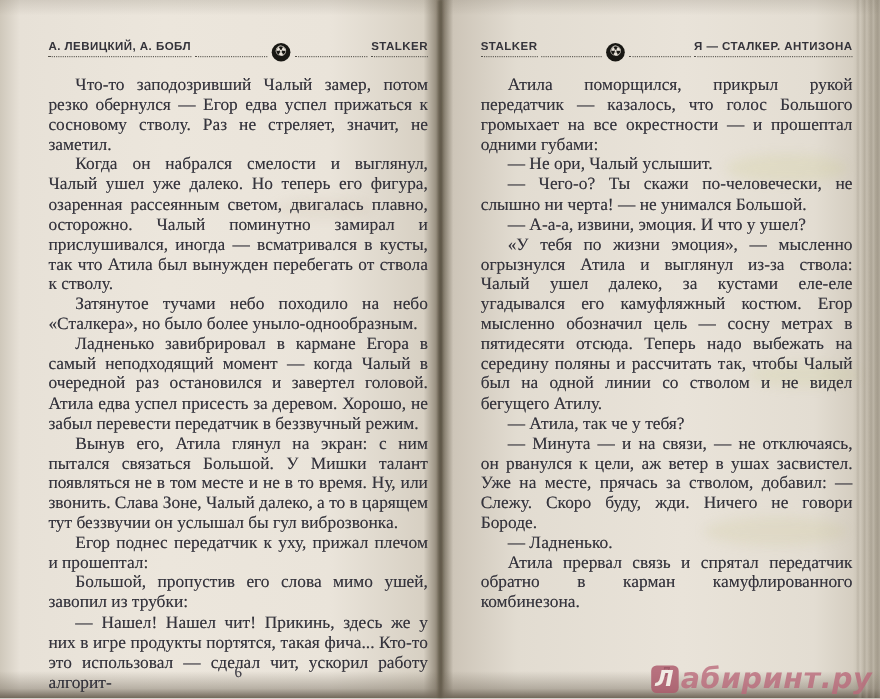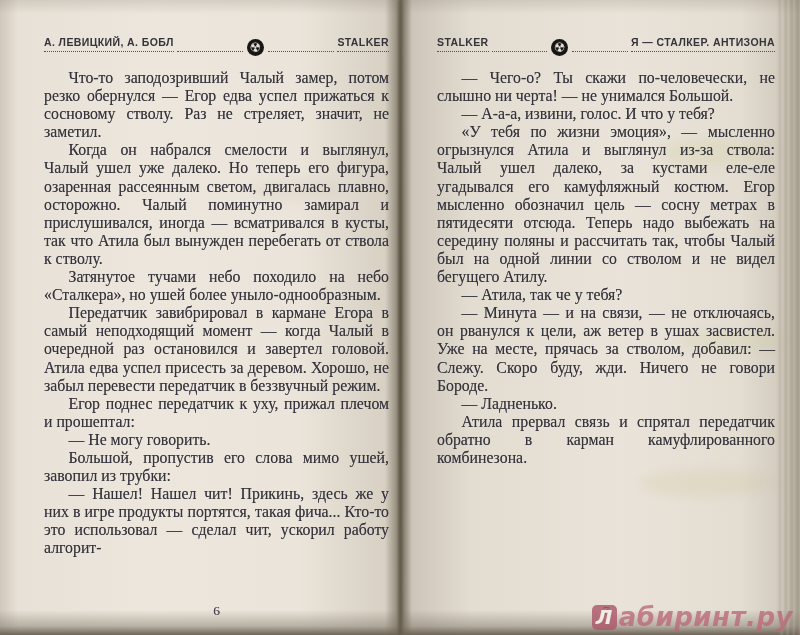--- a/index.html
+++ b/index.html
@@ -101,41 +101,43 @@
     <div class="running-head">
       <span class="rh-label">А. ЛЕВИЦКИЙ, А. БОБЛ</span>
       <span class="rh-leader"></span>
       <span class="rad-icon">☢</span>
       <span class="rh-leader"></span>
       <span class="rh-label">STALKER</span>
     </div>
     <div class="body-text">
         <p class="indent">Что-то заподозривший Чалый замер, потом резко обернулся — Егор едва успел прижаться к сосновому стволу. Раз не стреляет, значит, не заметил.</p>
         <p class="indent">Когда он набрался смелости и выглянул, Чалый ушел уже далеко. Но теперь его фигура, озаренная рассеянным светом, двигалась плавно, осторожно. Чалый поминутно замирал и прислушивался, иногда — всматривался в кусты, так что Атила был вынужден перебегать от ствола к стволу.</p>
-        <p class="indent">Затянутое тучами небо походило на небо «Сталкера», но ушей более уныло-однообразным.</p>
-        <p class="indent">Передатчик завибрировал в кармане Егора в самый неподходящий момент — когда Чалый в очередной раз остановился и завертел головой. Атила едва успел присесть за деревом. Хорошо, не забыл перевести передатчик в беззвучный режим.</p>
+        <p class="indent">Затянутое тучами небо походило на небо «Сталкера», но было более уныло-однообразным.</p>
+        <p class="indent">Ладненько завибрировал в кармане Егора в самый неподходящий момент — когда Чалый в очередной раз остановился и завертел головой. Атила едва успел присесть за деревом. Хорошо, не забыл перевести передатчик в беззвучный режим.</p>
+        <p class="indent">Вынув его, Атила глянул на экран: с ним пытался связаться Большой. У Мишки талант появляться не в том месте и не в то время. Ну, или звонить. Слава Зоне, Чалый далеко, а то в царящем тут беззвучии он услышал бы гул виброзвонка.</p>
         <p class="indent">Егор поднес передатчик к уху, прижал плечом и прошептал:</p>
-        <p class="indent">— Не могу говорить.</p>
         <p class="indent">Большой, пропустив его слова мимо ушей, завопил из трубки:</p>
         <p class="indent">— Нашел! Нашел чит! Прикинь, здесь же у них в игре продукты портятся, такая фича... Кто-то это использовал — сделал чит, ускорил работу алгорит-</p>
       </div>
     <div class="page-number">6</div>
   </div>
 
   <div class="column col-right">
     <div class="running-head">
       <span class="rh-label">STALKER</span>
       <span class="rh-leader"></span>
       <span class="rad-icon">☢</span>
       <span class="rh-leader"></span>
       <span class="rh-label">Я — СТАЛКЕР. АНТИЗОНА</span>
     </div>
     <div class="body-text">
+        <p class="indent">Атила поморщился, прикрыл рукой передатчик — казалось, что голос Большого громыхает на все окрестности — и прошептал одними губами:</p>
+        <p class="indent">— Не ори, Чалый услышит.</p>
         <p class="indent">— Чего-о? Ты скажи по-человечески, не слышно ни черта! — не унимался Большой.</p>
-        <p class="indent">— А-а-а, извини, голос. И что у тебя?</p>
+        <p class="indent">— А-а-а, извини, эмоция. И что у ушел?</p>
         <p class="indent">«У тебя по жизни эмоция», — мысленно огрызнулся Атила и выглянул из-за ствола: Чалый ушел далеко, за кустами еле-еле угадывался его камуфляжный костюм. Егор мысленно обозначил цель — сосну метрах в пятидесяти отсюда. Теперь надо выбежать на середину поляны и рассчитать так, чтобы Чалый был на одной линии со стволом и не видел бегущего Атилу.</p>
         <p class="indent">— Атила, так че у тебя?</p>
         <p class="indent">— Минута — и на связи, — не отключаясь, он рванулся к цели, аж ветер в ушах засвистел. Уже на месте, прячась за стволом, добавил: — Слежу. Скоро буду, жди. Ничего не говори Бороде.</p>
         <p class="indent">— Ладненько.</p>
         <p class="indent">Атила прервал связь и спрятал передатчик обратно в карман камуфлированного комбинезона.</p>
       </div>
     <div class="page-number">7</div>
   </div>
 
   <div class="watermark">

